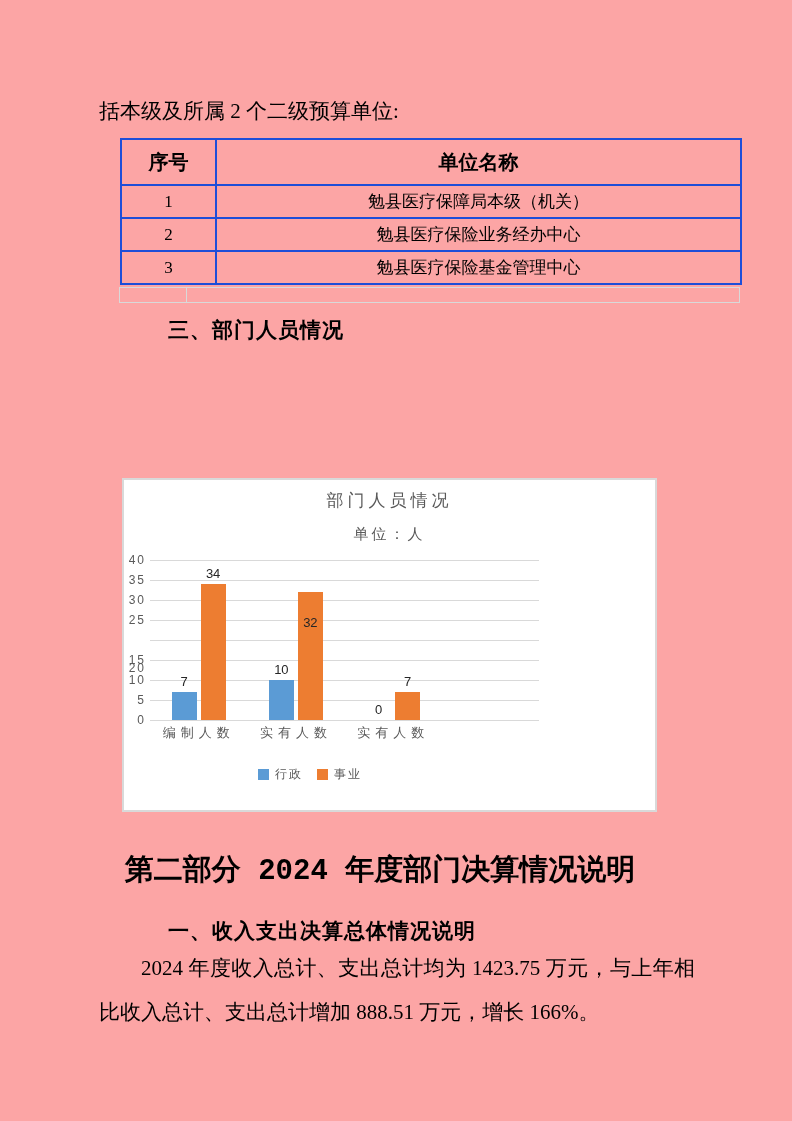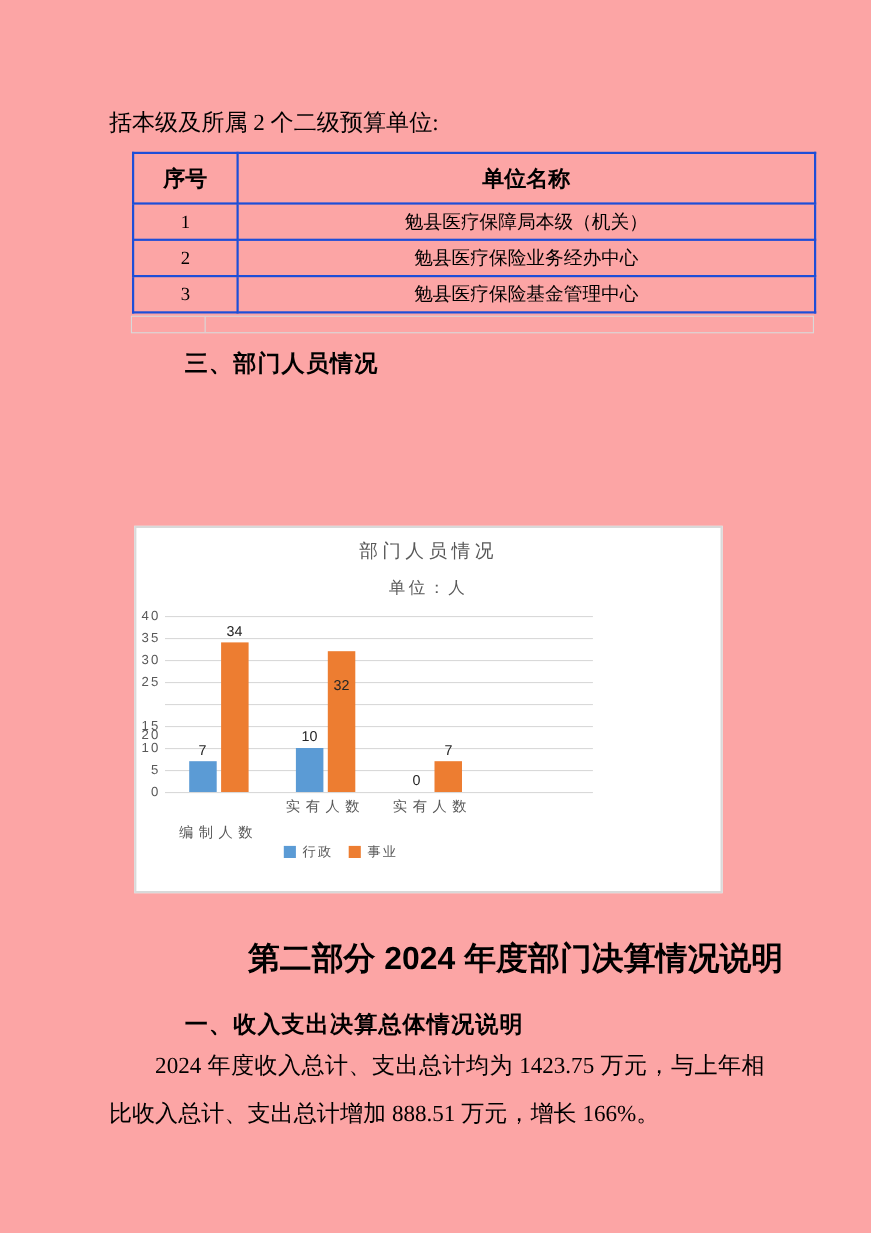--- a/index.html
+++ b/index.html
@@ -53,23 +53,23 @@
   .body-para {
     position: absolute; left: 99px; width: 596px;
     font-size: 21px; line-height: 44px;
     text-align: justify; text-justify: inter-ideograph;
     text-indent: 42px;
   }
   .body-para.p1 { top: 350px; }
   .body-para.p2 { top: 946px; }
 
   .part-title {
-    position: absolute; left: 116px; top: 850px; width: 596px;
-    text-align: right;
-    font-family: Liberation Sans, sans-serif;
+    position: absolute; left: 82px; top: 850px; width: 596px;
+    text-align: center;
+    font-family: Liberation Mono, monospace;
     font-size: 29px; font-weight: bold; line-height: 44px;
   }
 
   
   .chart-box {
     position: absolute; left: 122px; top: 478px; width: 535px; height: 334px;
     border: 2px solid #d9d9d9; background: #ffffff;
     font-family: "Liberation Sans", sans-serif;
   }
   .chart-title {
@@ -164,21 +164,21 @@
         <div class="gridline" style="top: 79.5px;"></div>
         <div class="ytick" style="top: 72px; margin-top: 28px;">20</div>
         <div class="gridline" style="top: 59.5px;"></div>
         <div class="ytick" style="top: 52px;">25</div>
         <div class="gridline" style="top: 39.5px;"></div>
         <div class="ytick" style="top: 32px;">30</div>
         <div class="gridline" style="top: 19.5px;"></div>
         <div class="ytick" style="top: 12px;">35</div>
         <div class="gridline" style="top: -0.5px;"></div>
         <div class="ytick" style="top: -8px;">40</div>
-        <div class="xtick" style="left: -1.375px; margin-top: 24px;">编制人数</div>
+        <div class="xtick" style="left: -1.375px;">编制人数</div>
         <div class="bar" style="left: 21.625px; height: 28px; background: rgb(91, 155, 213);"></div>
         <div class="bar-label" style="left: 19.125px; top: 114px;">7</div>
         <div class="bar" style="left: 50.625px; height: 136px; background: rgb(237, 125, 49);"></div>
         <div class="bar-label" style="left: 48.125px; top: 6px;">34</div>
         <div class="xtick" style="left: 95.875px;">实有人数</div>
         <div class="bar" style="left: 118.875px; height: 40px; background: rgb(91, 155, 213);"></div>
         <div class="bar-label" style="left: 116.375px; top: 102px;">10</div>
         <div class="bar" style="left: 147.875px; height: 128px; background: rgb(237, 125, 49);"></div>
         <div class="bar-label" style="left: 145.375px; top: 14px; margin-top: 41px;">32</div>
         <div class="xtick" style="left: 193.125px;">实有人数</div>

